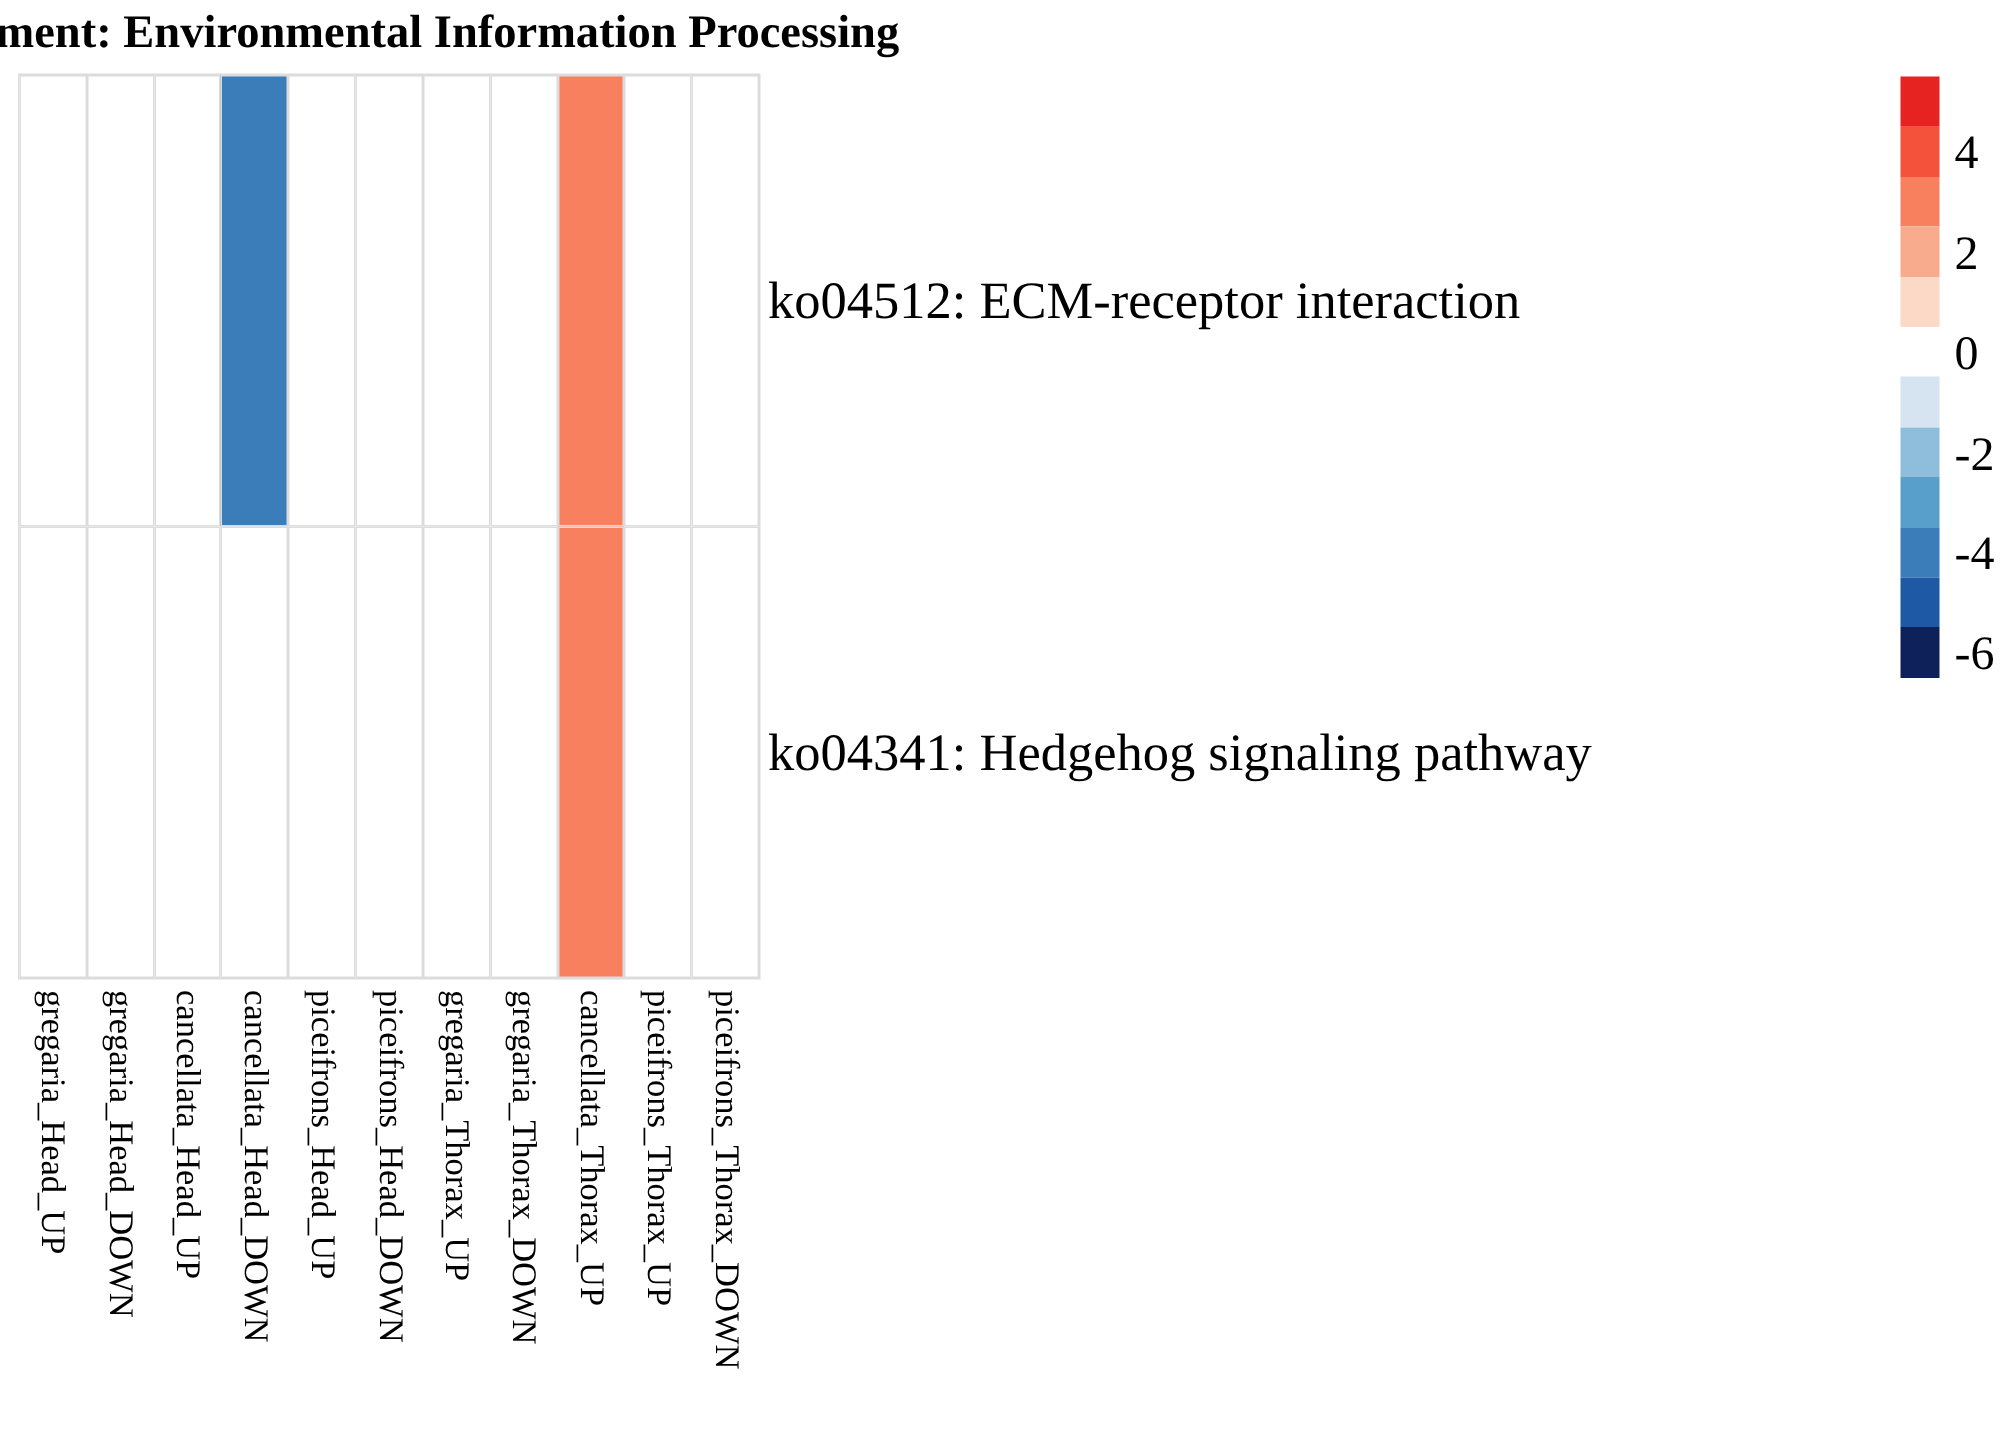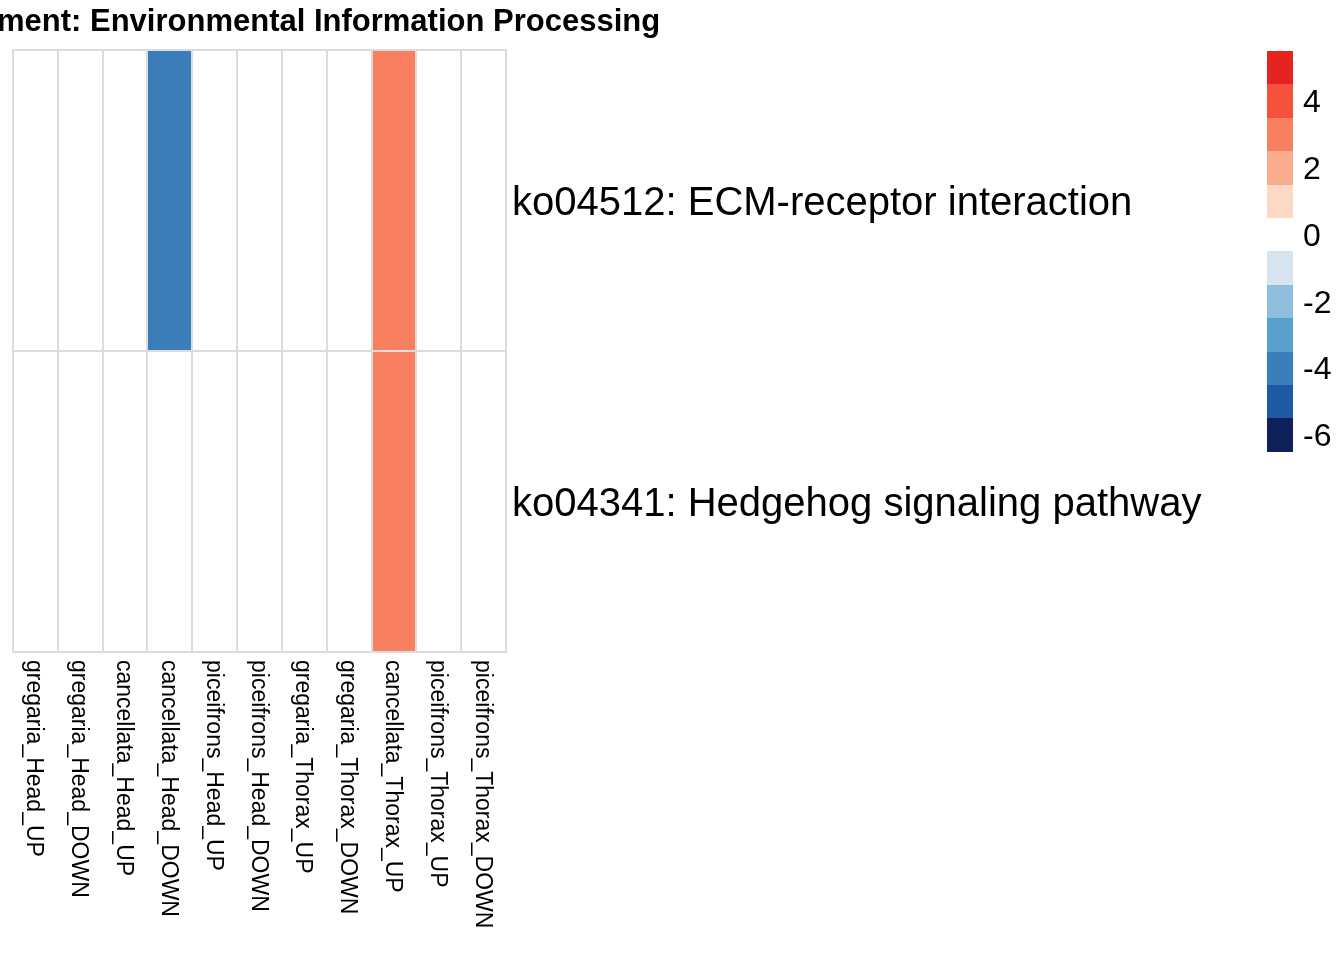--- a/index.html
+++ b/index.html
@@ -2,21 +2,21 @@
 <html><head>
 <meta charset="utf-8">
 <style>
   html, body { margin: 0; padding: 0; background: #ffffff; }
   .canvas {
     position: relative;
     width: 1344px;
     height: 960px;
     background: #ffffff;
     overflow: hidden;
-    font-family: Liberation Sans, sans-serif;
+    font-family: Liberation Serif, serif;
     color: #000000;
   }
   .title {
     position: absolute;
     left: -3px;
     top: 3px;
     font-size: 31px;
     font-weight: bold;
     line-height: 36px;
     white-space: nowrap;
@@ -42,21 +42,21 @@
     top: 660px;
     font-size: 23px;
     line-height: 26px;
     white-space: nowrap;
     transform: rotate(90deg);
     transform-origin: 0 0;
   }
   .row-label {
     position: absolute;
     left: 512px;
-    font-size: 40px;
+    font-size: 35px;
     line-height: 44px;
     white-space: nowrap;
   }
   .legend { position: absolute; left: 1267px; top: 51px; width: 26px; }
   .legend-bin { width: 26px; }
   .legend-label {
     position: absolute;
     left: 1303px;
     font-size: 32px;
     line-height: 34px;

